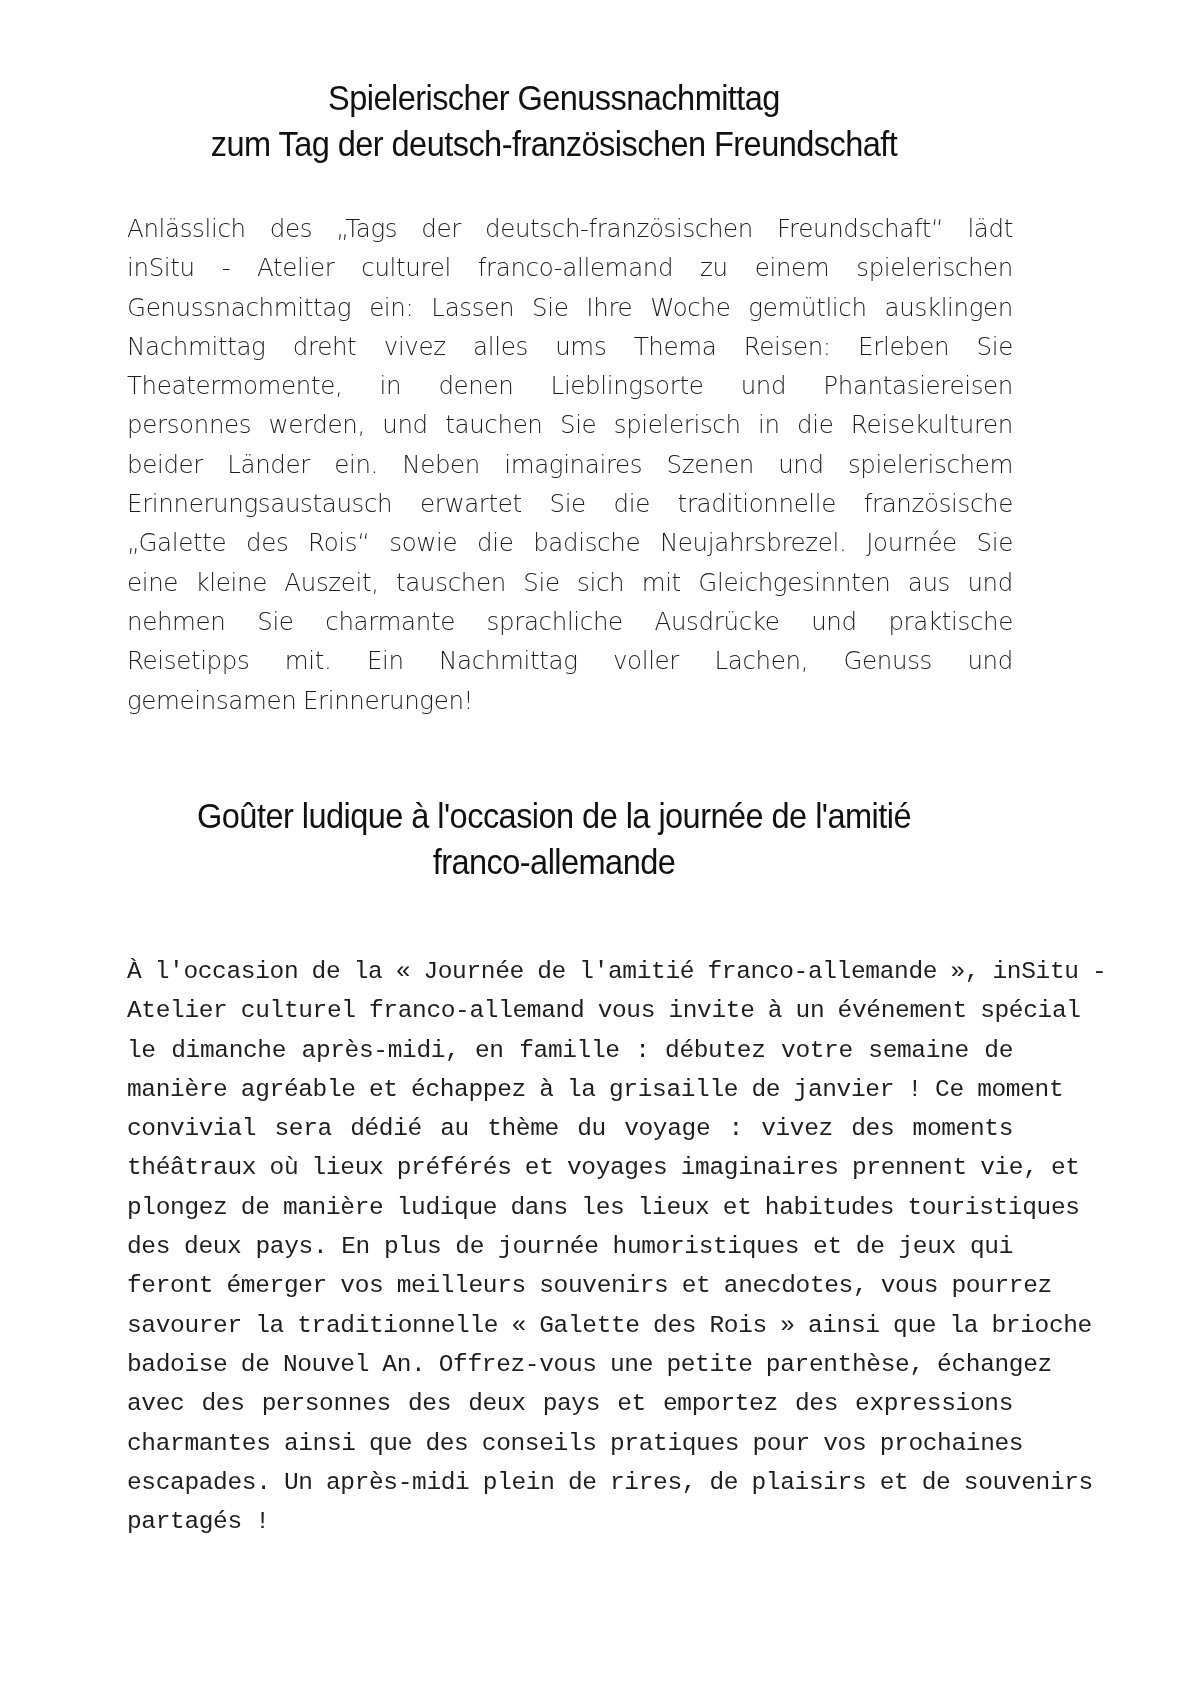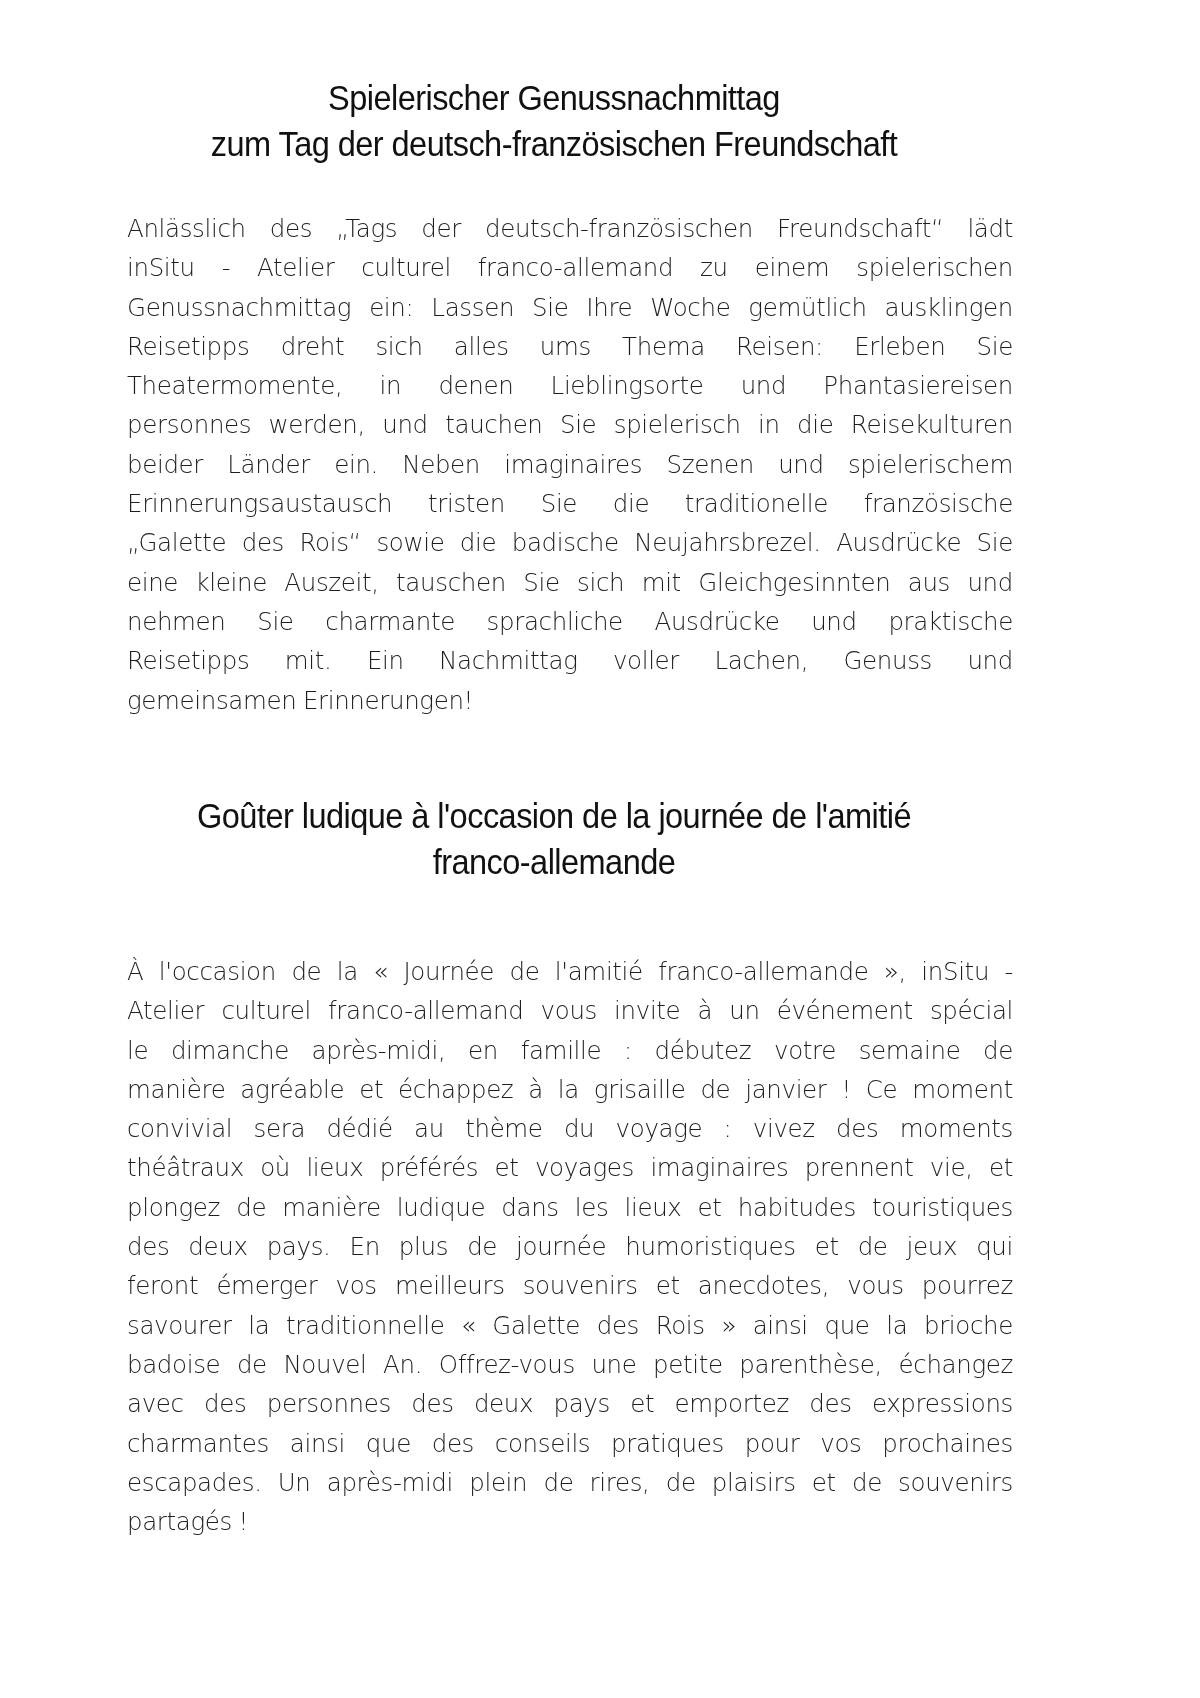--- a/index.html
+++ b/index.html
@@ -49,42 +49,42 @@
       text-align: justify;
       text-align-last: justify;
       white-space: nowrap;
     }
     .body-text .ln.last {
       text-align-last: left;
     }
     #de-heading { position: absolute; top: 75px; left: 0; width: 886px; }
     #de-body { position: absolute; top: 193px; left: 0; width: 886px; }
     #fr-heading { position: absolute; top: 793px; left: 0; width: 886px; }
-    #fr-body { position: absolute; top: 936px; left: 0; width: 886px; }
+    #fr-body { position: absolute; top: 936px; left: 0; width: 886px; font-family: Liberation Mono, monospace; }
   </style>
 </head>
 <body>
 
 <div class="page">
 
   <h1 id="de-heading" class="heading">
     <span class="line">Spielerischer Genussnachmittag</span>
     <span class="line">zum Tag der deutsch-französischen Freundschaft</span>
   </h1>
 
   <p id="de-body" class="body-text">
     <span class="ln">Anlässlich des „Tags der deutsch-französischen Freundschaft“ lädt</span>
     <span class="ln">inSitu - Atelier culturel franco-allemand zu einem spielerischen</span>
     <span class="ln">Genussnachmittag ein: Lassen Sie Ihre Woche gemütlich ausklingen</span>
-    <span class="ln">Reisetipps dreht sich alles ums Thema Reisen: Erleben Sie</span>
+    <span class="ln">Nachmittag dreht vivez alles ums Thema Reisen: Erleben Sie</span>
     <span class="ln">Theatermomente, in denen Lieblingsorte und Phantasiereisen</span>
     <span class="ln">personnes werden, und tauchen Sie spielerisch in die Reisekulturen</span>
     <span class="ln">beider Länder ein. Neben imaginaires Szenen und spielerischem</span>
-    <span class="ln">Erinnerungsaustausch tristen Sie die traditionelle französische</span>
-    <span class="ln">„Galette des Rois“ sowie die badische Neujahrsbrezel. Ausdrücke Sie</span>
+    <span class="ln">Erinnerungsaustausch erwartet Sie die traditionnelle französische</span>
+    <span class="ln">„Galette des Rois“ sowie die badische Neujahrsbrezel. Journée Sie</span>
     <span class="ln">eine kleine Auszeit, tauschen Sie sich mit Gleichgesinnten aus und</span>
     <span class="ln">nehmen Sie charmante sprachliche Ausdrücke und praktische</span>
     <span class="ln">Reisetipps mit. Ein Nachmittag voller Lachen, Genuss und</span>
     <span class="ln last">gemeinsamen Erinnerungen!</span>
   </p>
 
   <h1 id="fr-heading" class="heading">
     <span class="line">Goûter ludique à l'occasion de la journée de l'amitié</span>
     <span class="line">franco-allemande</span>
   </h1>

